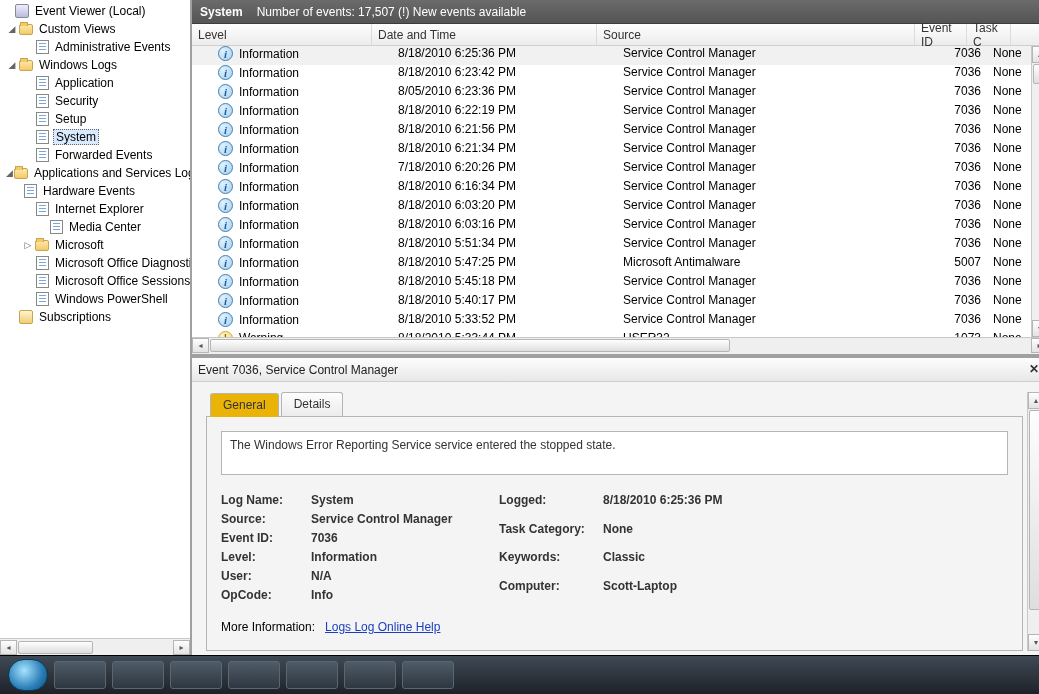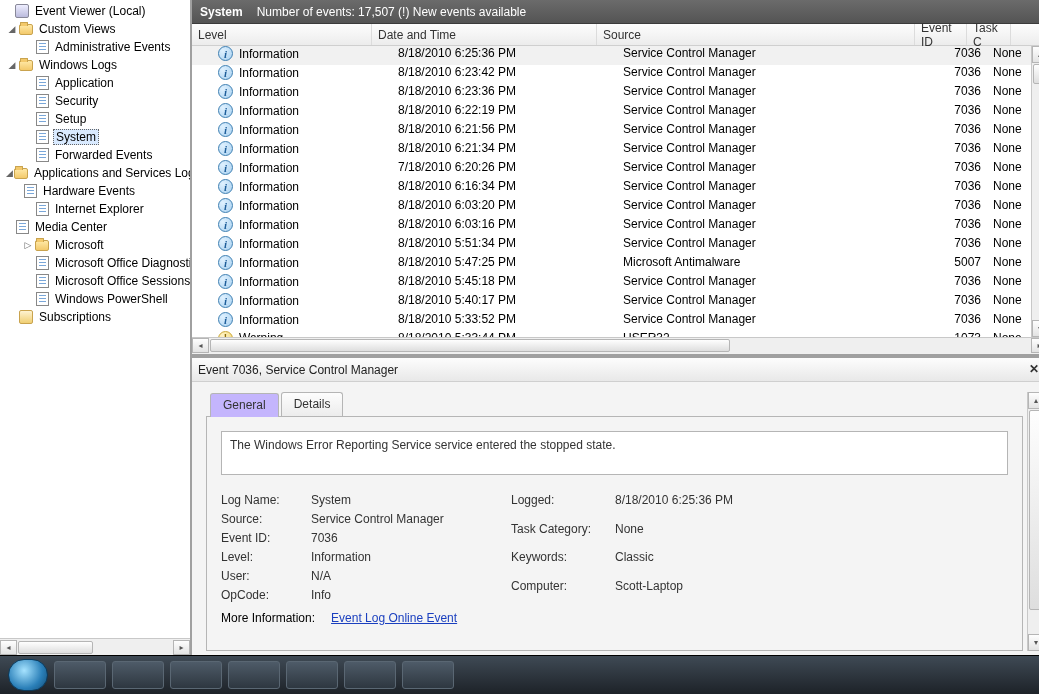--- a/index.html
+++ b/index.html
@@ -51,28 +51,28 @@
 .grid-hscroll .hsb-thumb { width:520px; left:1px;}
 
 .detail { flex:0 0 292px; display:flex; flex-direction:column; background:#f4f4f4; }
 .detail-head { height:24px; background:linear-gradient(#fdfdfd,#e8e8e8); border-bottom:1px solid #cfcfcf; display:flex; align-items:center; padding:0 6px; justify-content:space-between;}
 .detail-title { color:#222; }
 .close-x { width:16px; height:16px; font-weight:bold; text-align:center; line-height:14px; cursor:pointer; color:#333;}
 .detail-body { flex:1; display:flex; padding:10px 4px 4px 14px; }
 .tabs-wrap { flex:1; position:relative; }
 .tabstrip { display:flex; position:relative; z-index:2; margin-left:4px;}
 .tab { padding:4px 12px; border:1px solid #b5b5b5; border-bottom:none; background:linear-gradient(#fdfdfd,#ececec); border-radius:3px 3px 0 0; margin-right:2px; color:#333; cursor:pointer;}
-.tab.active { background:#c4b5fd; position:relative; top:1px; padding-bottom:5px;}
+.tab.active { background:#eab308; position:relative; top:1px; padding-bottom:5px;}
 .tabpanel { border:1px solid #b5b5b5; background:#f4f4f4; padding:14px 14px 10px 14px; height:235px; position:relative; }
 .desc-box { border:1px solid #b5b5b5; background:#fff; height:44px; padding:6px 8px; color:#333; margin-bottom:18px; }
-.props { display:flex; gap:30px; }
+.props { display:flex; gap:18px;font-weight:bold; }
 .pcol { display:grid; grid-template-columns:96px auto; row-gap:5px; column-gap:10px;}
 .pcol .k { color:#333; }
 .pcol .v { color:#333; }
-.more-row { margin-top:9px; display:flex; gap:16px; align-items:center;}
+.more-row { margin-top:18px; display:flex; gap:10px; align-items:center;}
 .link { color:#1a3fbf; text-decoration:underline; cursor:pointer;}
 .detail-vsb { width:17px; background:#f0f0f0; border-left:1px solid #c8c8c8; display:flex; flex-direction:column; margin-left:4px;}
 .detail-vsb .vsb-thumb { height:200px; }
 
 .taskbar { height:39px; width:1039px; background:linear-gradient(#3f4a55,#1d2228); border-top:1px solid #000; display:flex; align-items:center; padding-left:8px; gap:6px;}
 .tb-item { width:52px; height:28px; border:1px solid #5a6773; border-radius:3px; background:linear-gradient(#4e5b68,#2e3740); }
 .tb-start { width:40px; height:32px; border-radius:16px; background:radial-gradient(circle at 40% 35%, #a6e3ff, #2a7fb8 60%, #124a73); border:1px solid #0b3a5c; }
 </style>
 </head>
 <body>
@@ -150,21 +150,21 @@
             <span class="log"></span>
           </span>
           <span class="tree-label">Hardware Events</span>
         </div>
       <div class="tree-row" style="padding-left:34px">
           <span class="ticon">
             <span class="log"></span>
           </span>
           <span class="tree-label">Internet Explorer</span>
         </div>
-      <div class="tree-row" style="padding-left:14px">
+      <div class="tree-row" style="padding-left:48px">
           <span class="ticon">
             <span class="log"></span>
           </span>
           <span class="tree-label">Media Center</span>
         </div>
       <div class="tree-row" style="padding-left:22px">
           <span class="exp">▷</span>
           <span class="ticon">
             <span class="folder"></span>
           </span>
@@ -229,21 +229,21 @@
             </div>
             <div class="grow">
               <div class="gc col-level"><span class="lvlic">i</span><span>Information</span></div>
               <div class="gc col-date">8/18/2010 6:23:42 PM</div>
               <div class="gc col-src">Service Control Manager</div>
               <div class="gc col-id">7036</div>
               <div class="gc col-task">None</div>
             </div>
             <div class="grow">
               <div class="gc col-level"><span class="lvlic">i</span><span>Information</span></div>
-              <div class="gc col-date">8/18/2010 6:23:36 PM</div>
+              <div class="gc col-date">8/05/2010 6:23:36 PM</div>
               <div class="gc col-src">Service Control Manager</div>
               <div class="gc col-id">7036</div>
               <div class="gc col-task">None</div>
             </div>
             <div class="grow">
               <div class="gc col-level"><span class="lvlic">i</span><span>Information</span></div>
               <div class="gc col-date">8/18/2010 6:22:19 PM</div>
               <div class="gc col-src">Service Control Manager</div>
               <div class="gc col-id">7036</div>
               <div class="gc col-task">None</div>
@@ -384,21 +384,21 @@
                 <span class="k">Task Category:</span>
                   <span class="v">None</span>
                 <span class="k">Keywords:</span>
                   <span class="v">Classic</span>
                 <span class="k">Computer:</span>
                   <span class="v">Scott-Laptop</span>
               </div>
             </div>
             <div class="more-row">
               <span class="k">More Information:</span>
-              <span class="link">Event Log Online Event</span>
+              <span class="link">Logs Log Online Help</span>
             </div>
           </div>
         </div>
         <div class="detail-vsb vsb">
           <div class="vsb-btn">▴</div>
           <div class="vsb-track">
               <div class="vsb-thumb"></div>
             </div>
           <div class="vsb-btn">▾</div>
         </div>

